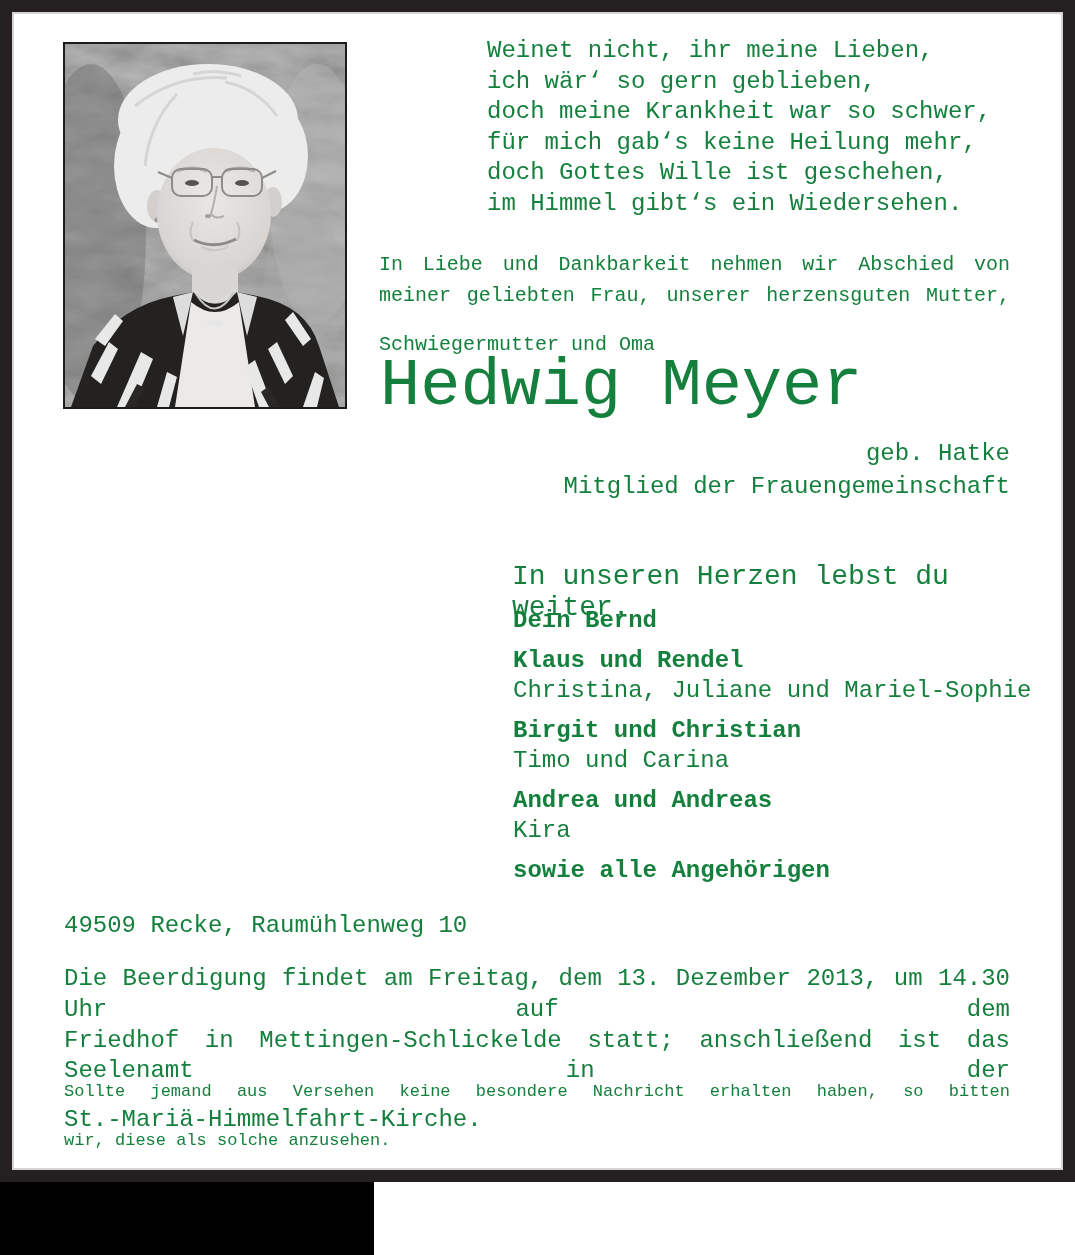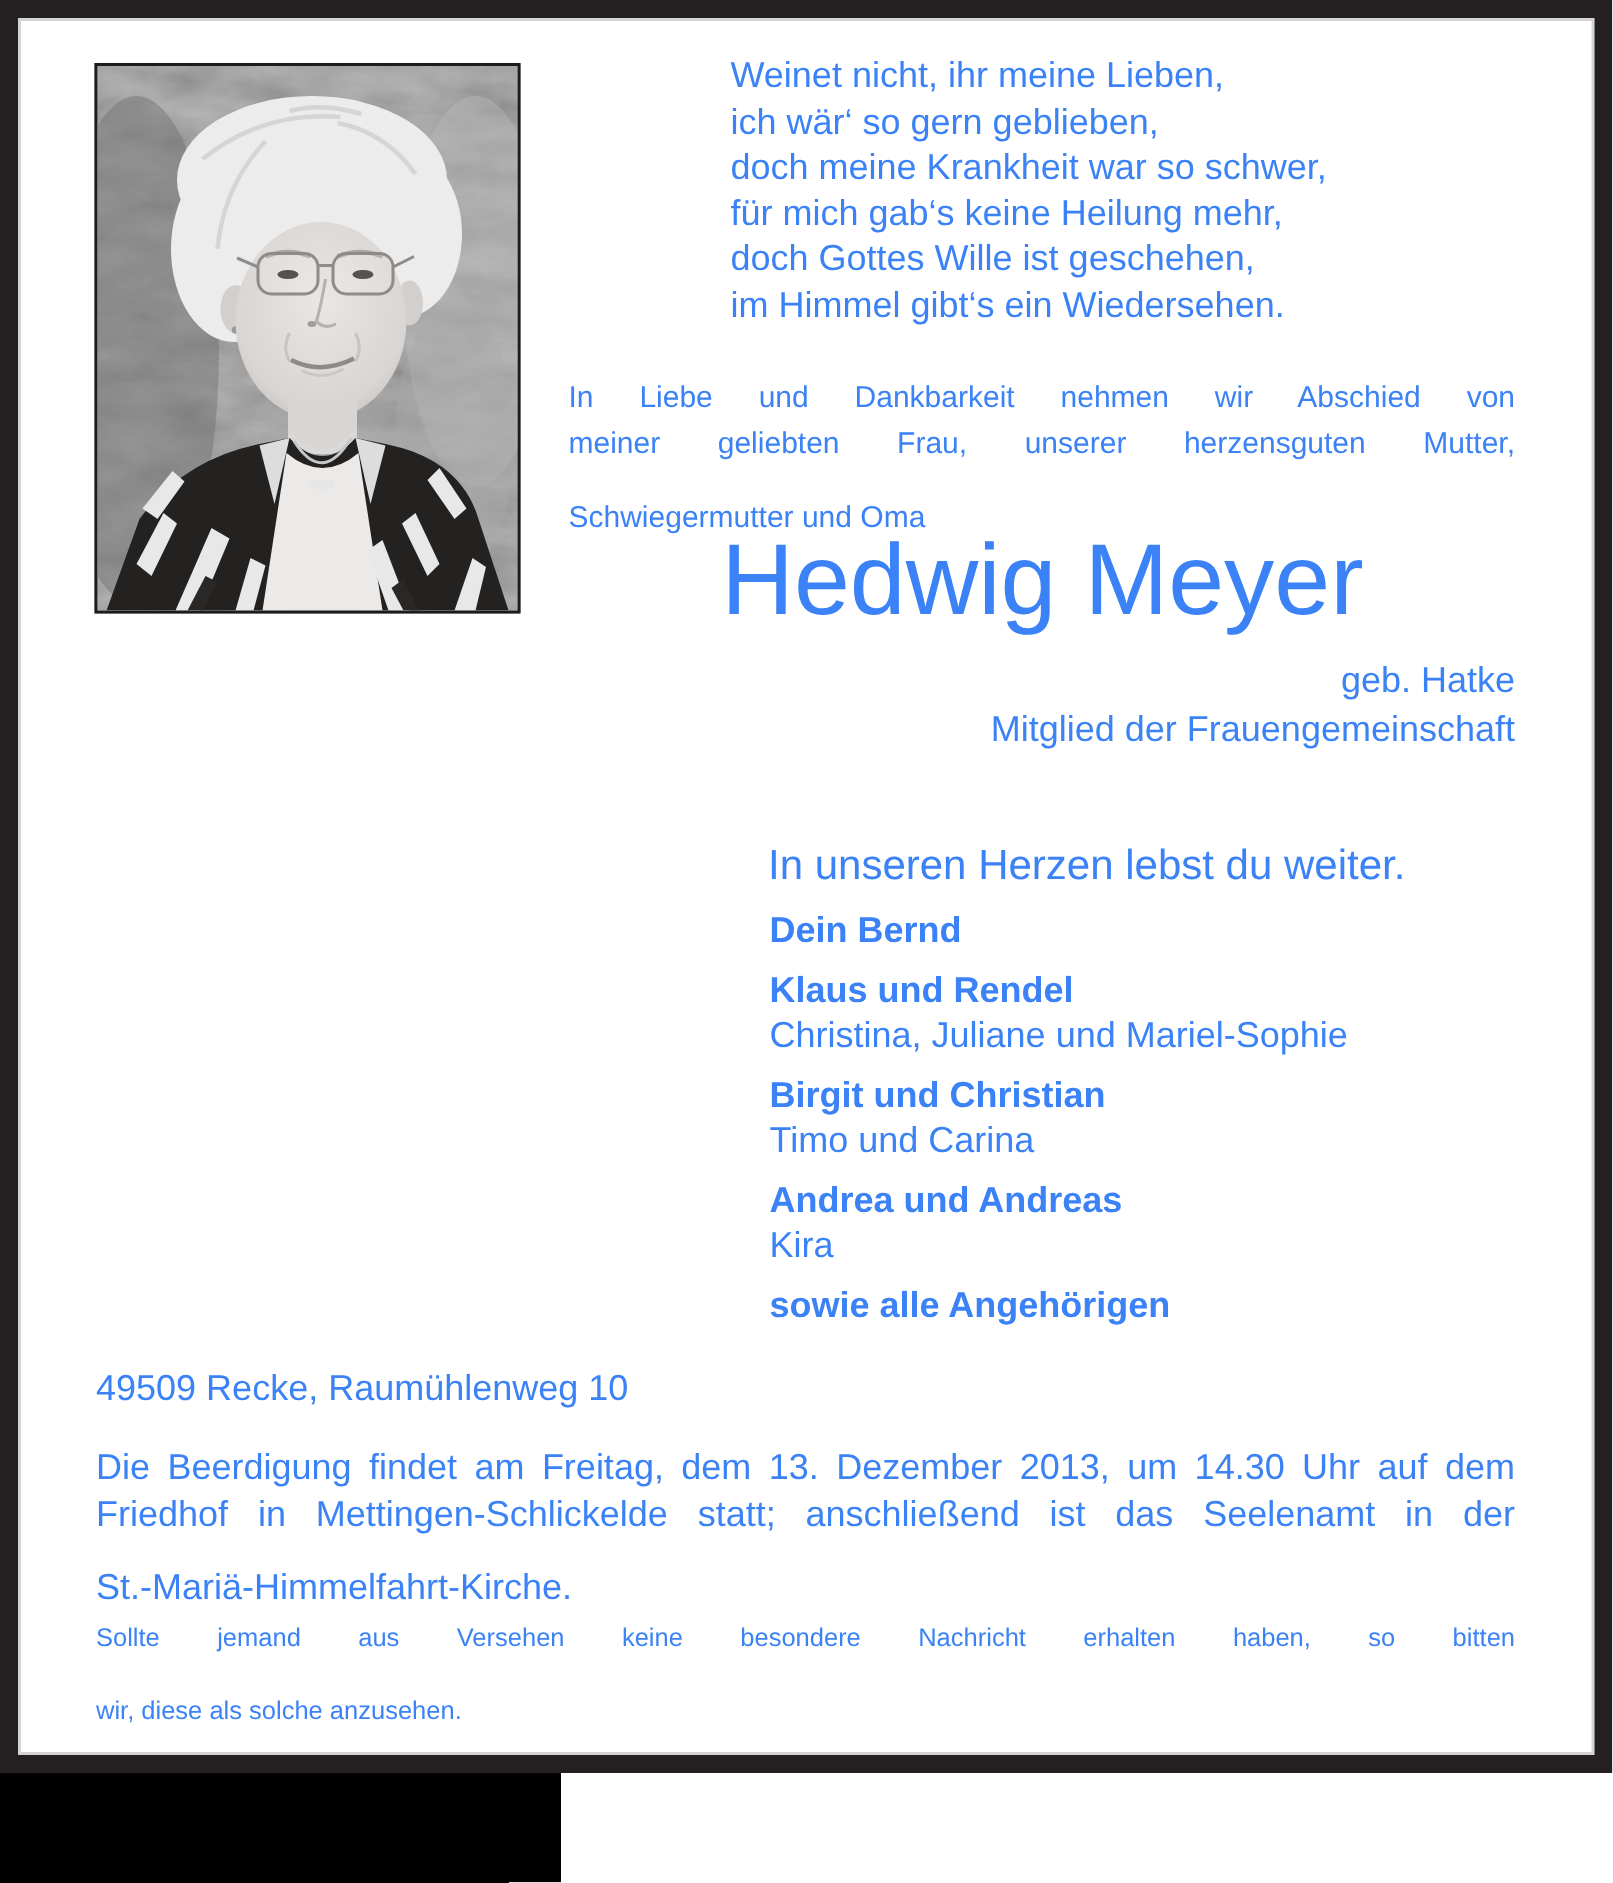--- a/index.html
+++ b/index.html
@@ -1,21 +1,21 @@
 <!DOCTYPE html>
 <html><head>
 <meta charset="utf-8">
 <style>
   html,body{margin:0;padding:0;background:#ffffff;}
   .page{
     position:relative;
     width:1075px;height:1255px;
     background:#ffffff;
-    font-family:Liberation Sans, sans-serif;
-    color:#3b82f6;
+    font-family:Liberation Mono, monospace;
+    color:#15803d;
     overflow:hidden;
   }
   .frame{
     position:absolute;left:0;top:0;
     width:1075px;height:1182px;
     border:12px solid #241f21;
     box-sizing:border-box;
     background:#ffffff;
     box-shadow:inset 0 0 0 2px #d4d4d4;
   }
@@ -34,21 +34,20 @@
     white-space:nowrap;
   }
   .intro{
     left:379px;top:250px;width:631px;
     font-size:20px;line-height:30.8px;
   }
   .jline{text-align:justify;text-align-last:justify;}
   .jlast{text-align:left;text-align-last:left;margin-top:18px;}
   .name{
     left:380px;top:350px;width:630px;
-    text-align:center;
     font-size:67px;font-weight:400;
     margin:0;line-height:1.1;
   }
   .subinfo{
     left:380px;top:437px;width:630px;
     text-align:right;
     font-size:24px;line-height:33px;
   }
   .dates-gap{display:inline-block;width:54px;}
   .remembrance{

